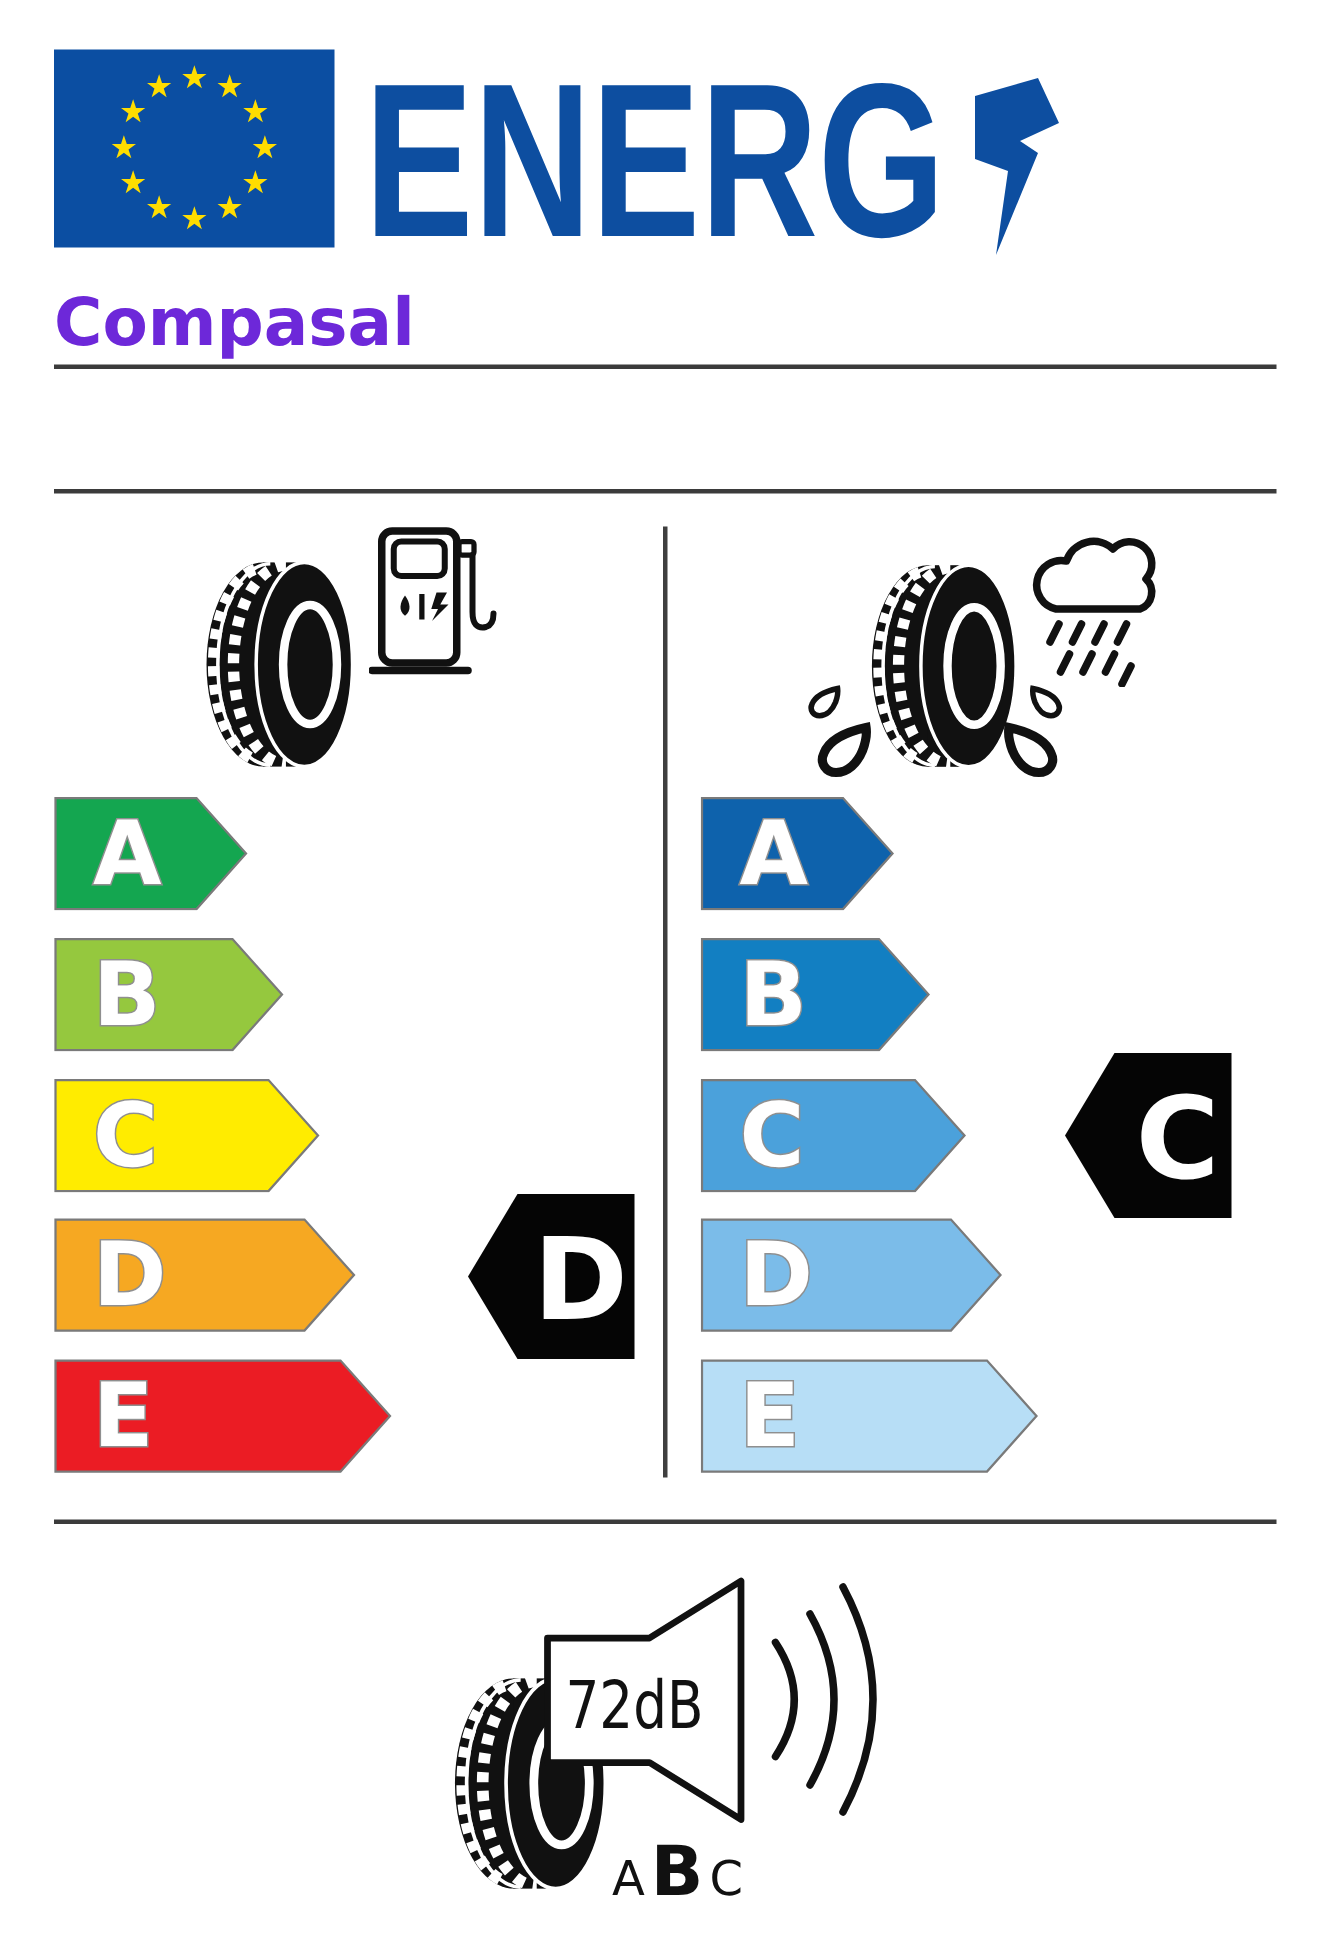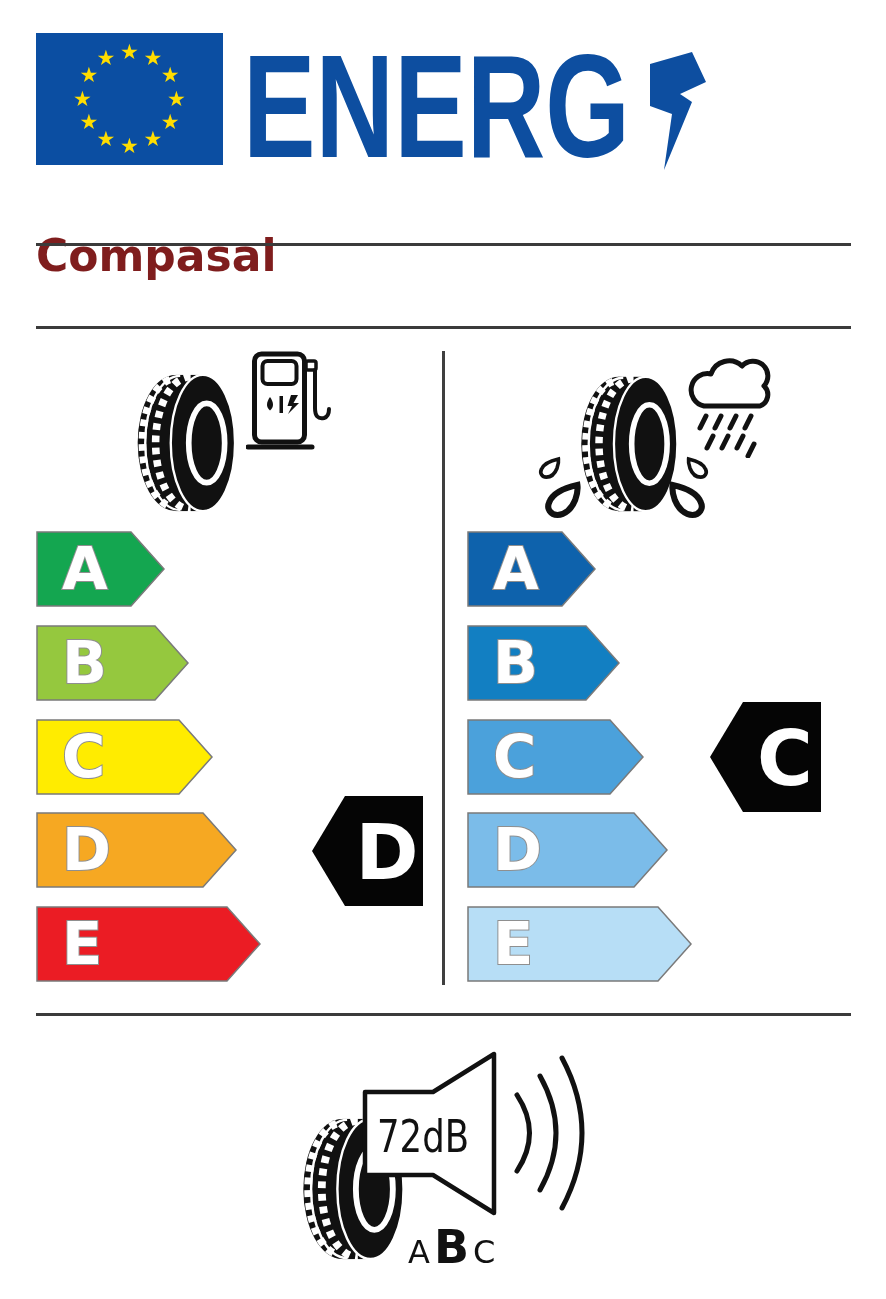--- a/index.html
+++ b/index.html
@@ -17,21 +17,21 @@
   .eu-star:nth-of-type(4){left:140.5px;top:65.5px;}
   .eu-star:nth-of-type(5){left:134.2px;top:89px;}
   .eu-star:nth-of-type(6){left:117px;top:106.2px;}
   .eu-star:nth-of-type(7){left:93.5px;top:112.5px;}
   .eu-star:nth-of-type(8){left:70px;top:106.2px;}
   .eu-star:nth-of-type(9){left:52.8px;top:89px;}
   .eu-star:nth-of-type(10){left:46.5px;top:65.5px;}
   .eu-star:nth-of-type(11){left:52.8px;top:42px;}
   .eu-star:nth-of-type(12){left:70px;top:24.8px;}
   
-  .brand{left:36px;top:190px;font-size:44px;font-weight:bold;color:#7f1d1d;letter-spacing:0px;margin-top:40px;}
+  .brand{left:36px;top:190px;font-size:44px;font-weight:bold;color:#6d28d9;letter-spacing:0px;}
   .rule{left:36px;width:815px;height:3px;background:#3b3b3b;}
   .rule-top{top:243px;}
   .rule-middle{top:326px;}
   .rule-bottom{top:1013px;}
   .section-divider{left:442px;top:351px;width:3px;height:634px;background:#3f3f3f;}
   
   .arrow-svg{position:absolute;}
   .grade-letter{
     font-family:"DejaVu Sans","Liberation Sans",sans-serif;
     font-weight:bold;font-size:59px;fill:#fff;

